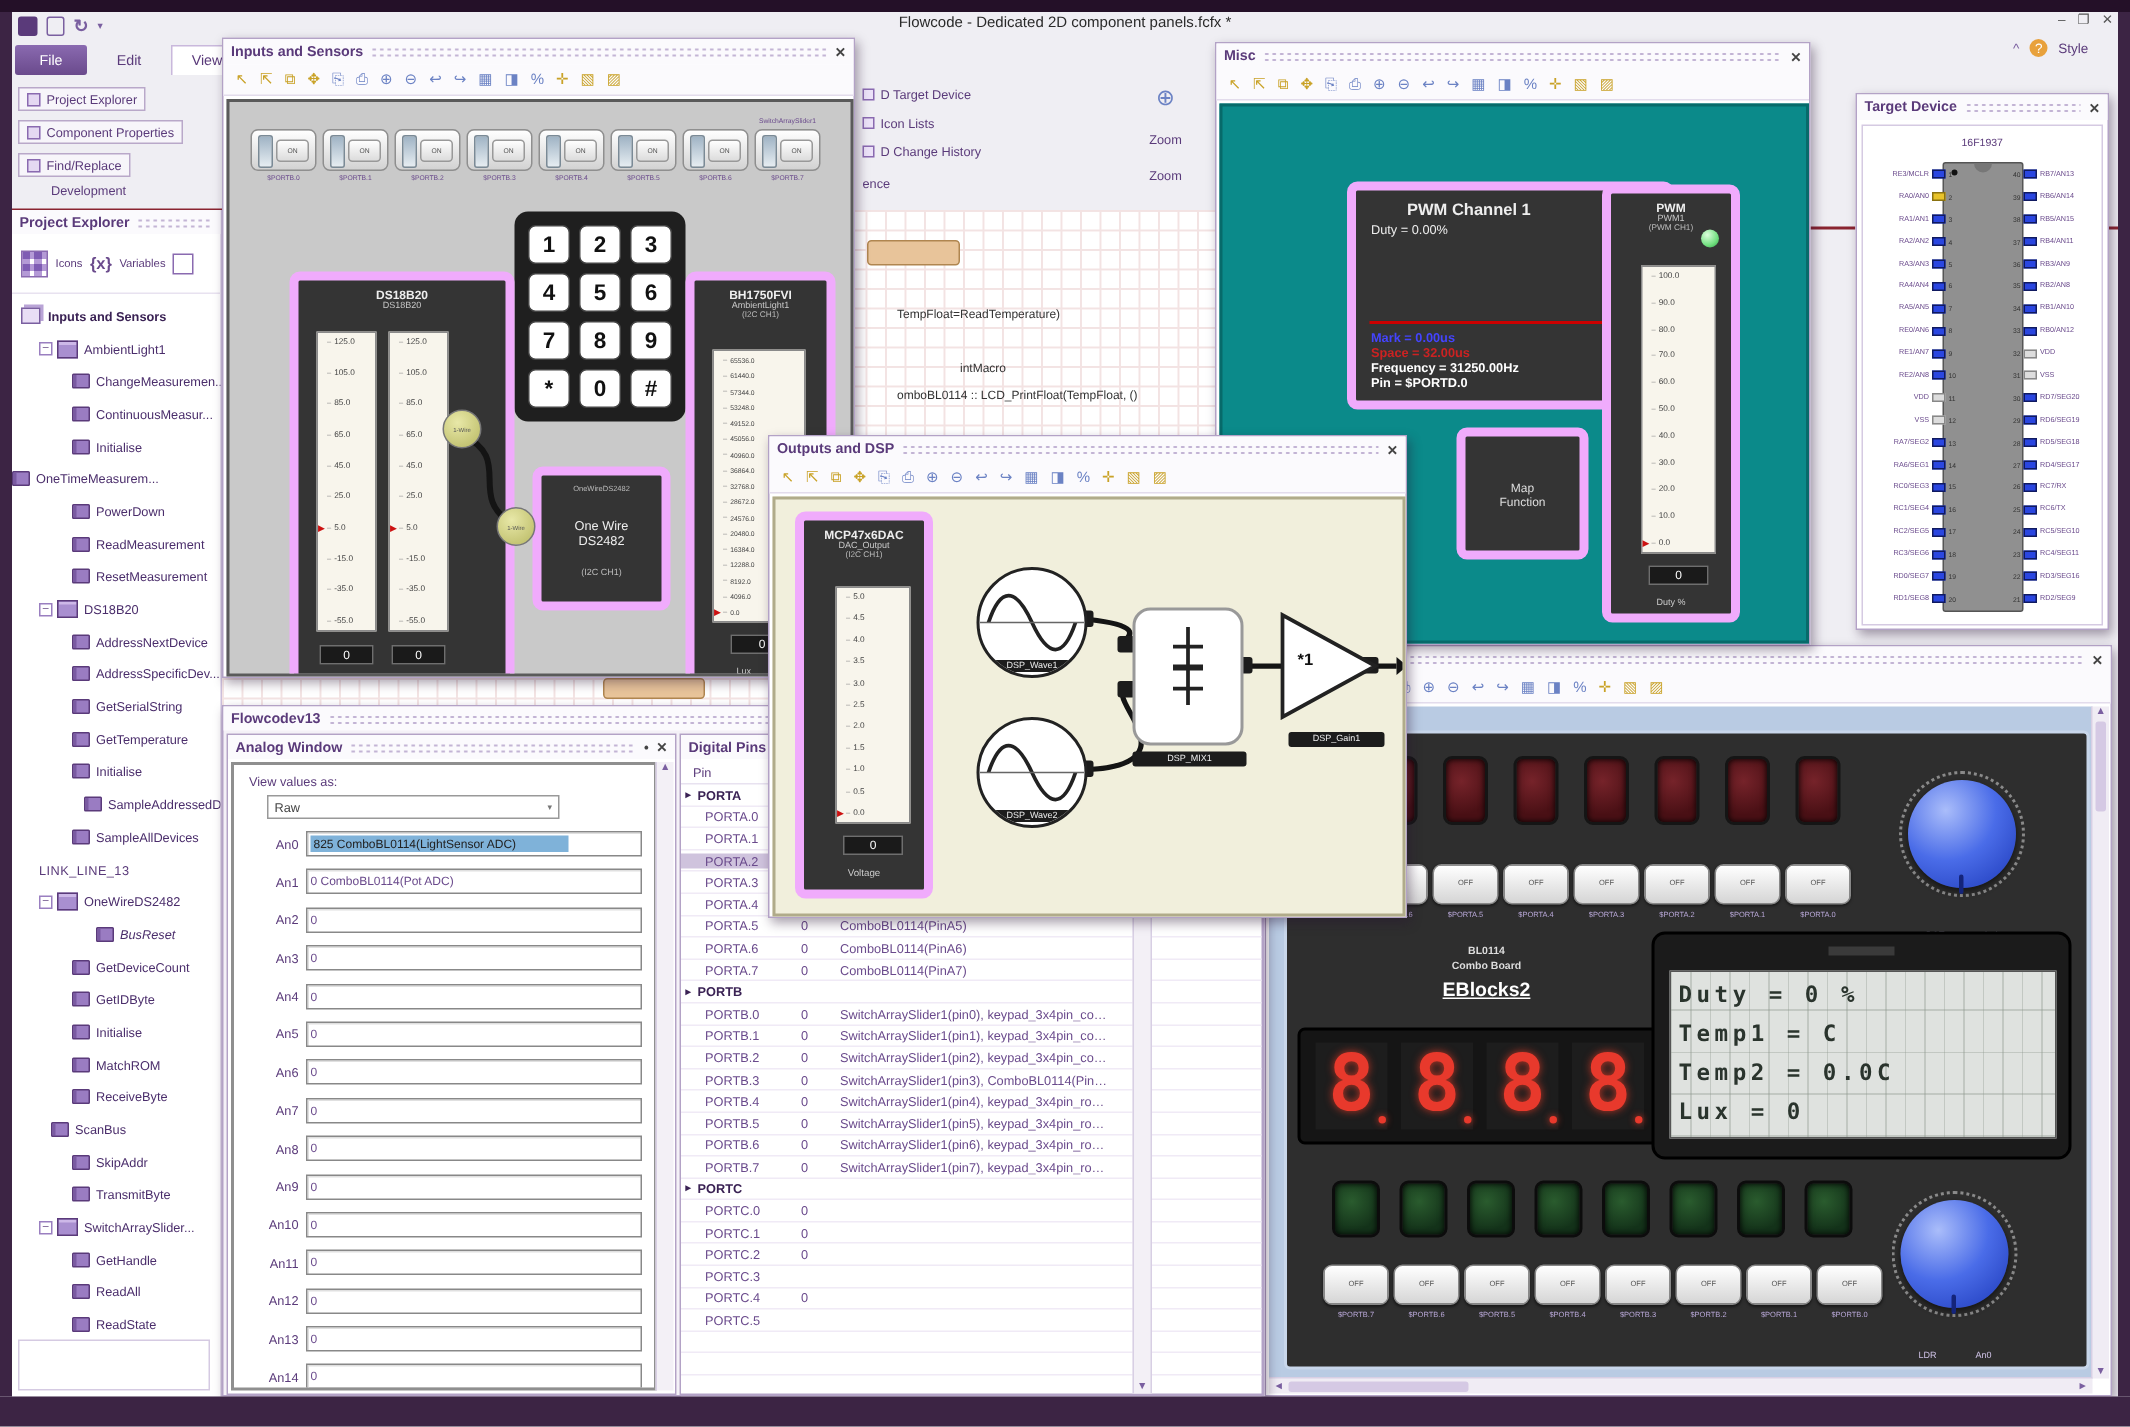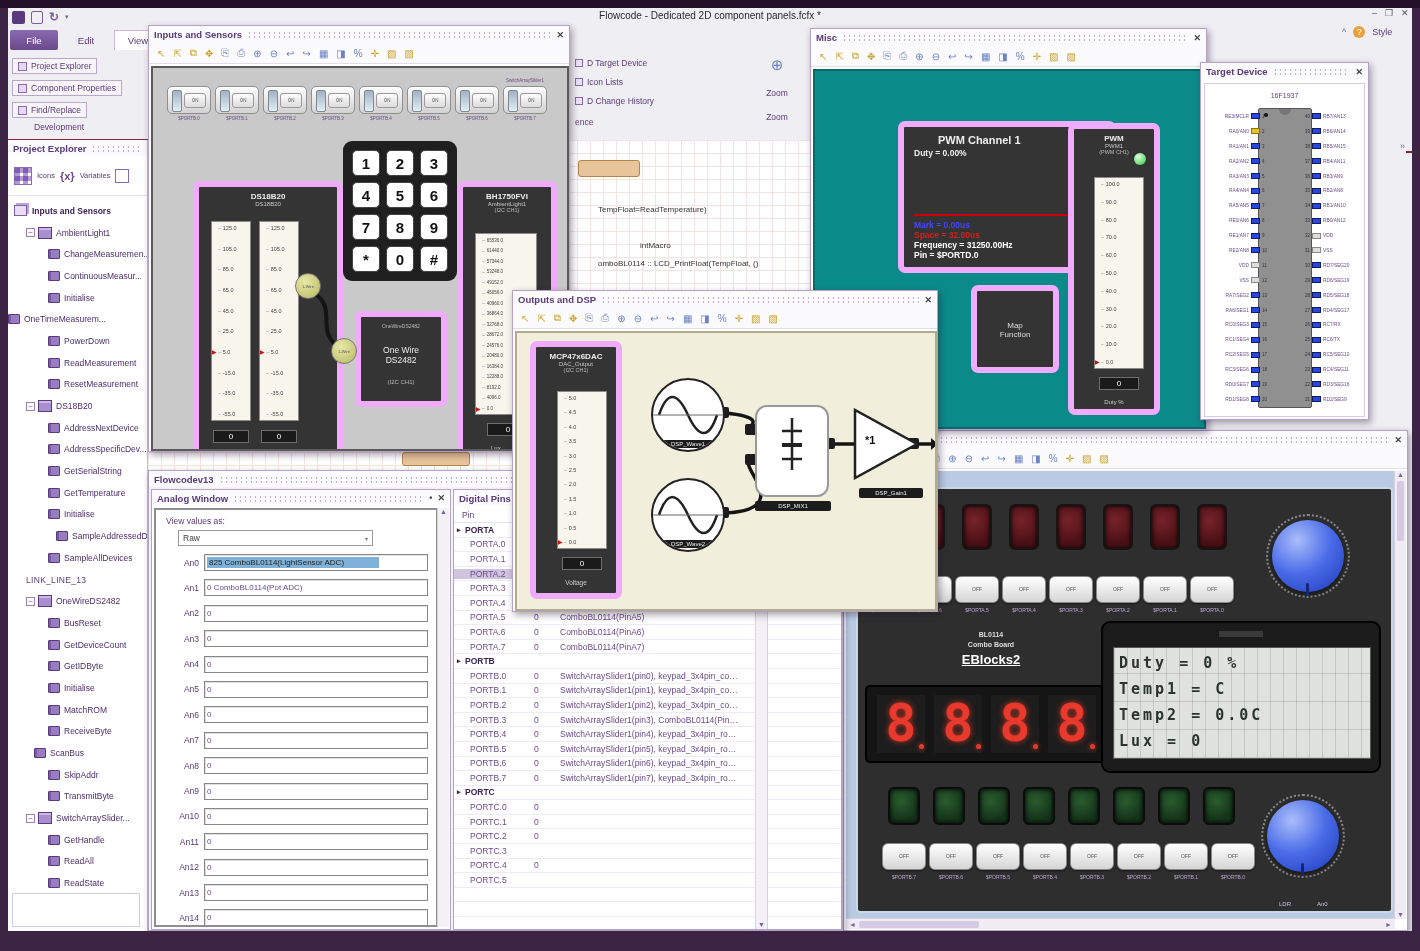--- a/index.html
+++ b/index.html
@@ -257,21 +257,21 @@
           <span>SampleAllDevices</span>
         </div>
         <div class="trow" style="padding-left: 18px;">
           <span class="tlink">LINK_LINE_13</span>
         </div>
         <div class="trow" style="padding-left: 18px;">
           <span class="exp">–</span>
           <span class="cic"></span>
           <span>OneWireDS2482</span>
         </div>
-        <div class="trow" style="padding-left: 40px;">
+        <div class="trow" style="padding-left: 56px; font-style: italic;">
           <span class="mic"></span>
           <span>BusReset</span>
         </div>
         <div class="trow" style="padding-left: 40px;">
           <span class="mic"></span>
           <span>GetDeviceCount</span>
         </div>
         <div class="trow" style="padding-left: 40px;">
           <span class="mic"></span>
           <span>GetIDByte</span>
@@ -1022,21 +1022,21 @@
         <span class="tbi">▧</span>
         <span class="tbi">▨</span>
       </div>
     <div class="abs" style="left:2px;top:40px;width:393px;height:360px;background:#0b8a8a;border:2px solid #076a6a;overflow:hidden">
 
       <div class="dpanel" style="left:83px;top:50px;width:218px;height:152px;text-align:left">
         <div style="display:flex;align-items:center;padding:7px 10px 0">
           <span style="font-size:11px;font-weight:bold;margin-left:24px">PWM Channel 1</span>
           <span class="leddot ledg" style="position:static;margin-left:auto"></span>
         </div>
-        <div style="font-size:8.5px;font-weight:bold;padding:2px 10px">Duty = 0.00%</div>
+        <div style="font-size:8.5px;font-weight:normal;padding:2px 10px">Duty = 0.00%</div>
         <div style="margin:54px 9px 0;height:2px;background:#cc0000"></div>
         <div style="font-size:8.5px;font-weight:bold;padding:4px 10px 0;color:#4444ff">Mark = 0.00us</div>
         <div style="font-size:8.5px;font-weight:bold;padding:0 10px;color:#cc2222">Space = 32.00us</div>
         <div style="font-size:8.5px;font-weight:bold;padding:0 10px;color:#fff">Frequency = 31250.00Hz</div>
         <div style="font-size:8.5px;font-weight:bold;padding:0 10px;color:#fff">Pin = $PORTD.0</div>
       </div>
 
       <div class="dpanel" style="left:253px;top:52px;width:92px;height:292px">
         <div class="dp-t">PWM</div>
         <div class="dp-s">PWM1</div>
@@ -1093,21 +1093,21 @@
         <div style="position:absolute;left:0;right:0;top:270px;font-size:6px;color:#ccc">Duty %</div>
       </div>
 
       <div class="dpanel" style="left:156px;top:214px;width:88px;height:88px">
         <div style="font-size:8px;color:#ddd;margin-top:30px">Map</div>
         <div style="font-size:8px;color:#ddd">Function</div>
       </div>
     </div>
   </div>
 
-  <div class="win" style="left:1200px;top:62px;width:169px;height:358px;z-index:4">
+  <div class="win" style="left:1237px;top:62px;width:169px;height:358px;z-index:4">
     <div class="wtitle">
       <span>Target Device</span>
         <span class="dots"></span>
       <span class="wclose">✕</span>
     </div>
     <div class="abs" style="left:3px;top:20px;width:161px;height:334px;border:1px solid #d5cae2;overflow:hidden">
       <div style="text-align:center;font-size:7px;color:#5a3a7a;margin-top:8px">16F1937</div>
       <div class="abs" style="left:53px;top:24px;width:54px;height:300px;background:#909090;border:1px solid #555;border-radius:2px">
         <div style="width:12px;height:6px;background:#777;border-radius:0 0 6px 6px;margin:0 auto"></div>
         <div style="position:absolute;left:5px;top:4px;width:4px;height:4px;background:#111;border-radius:50%"></div>

